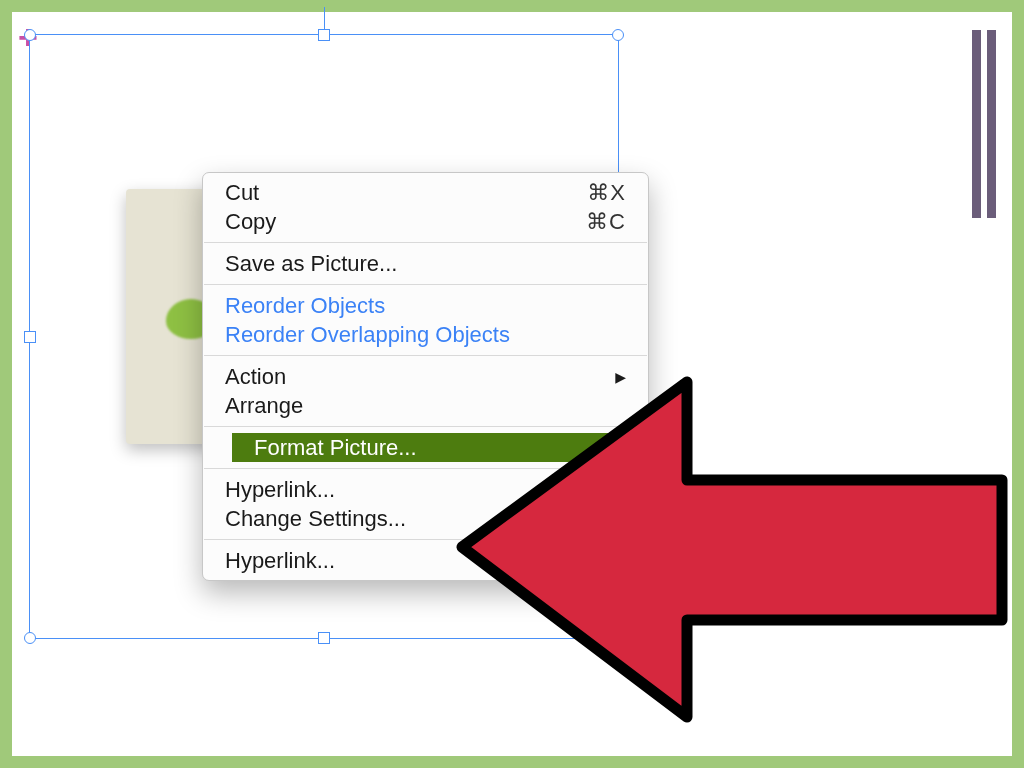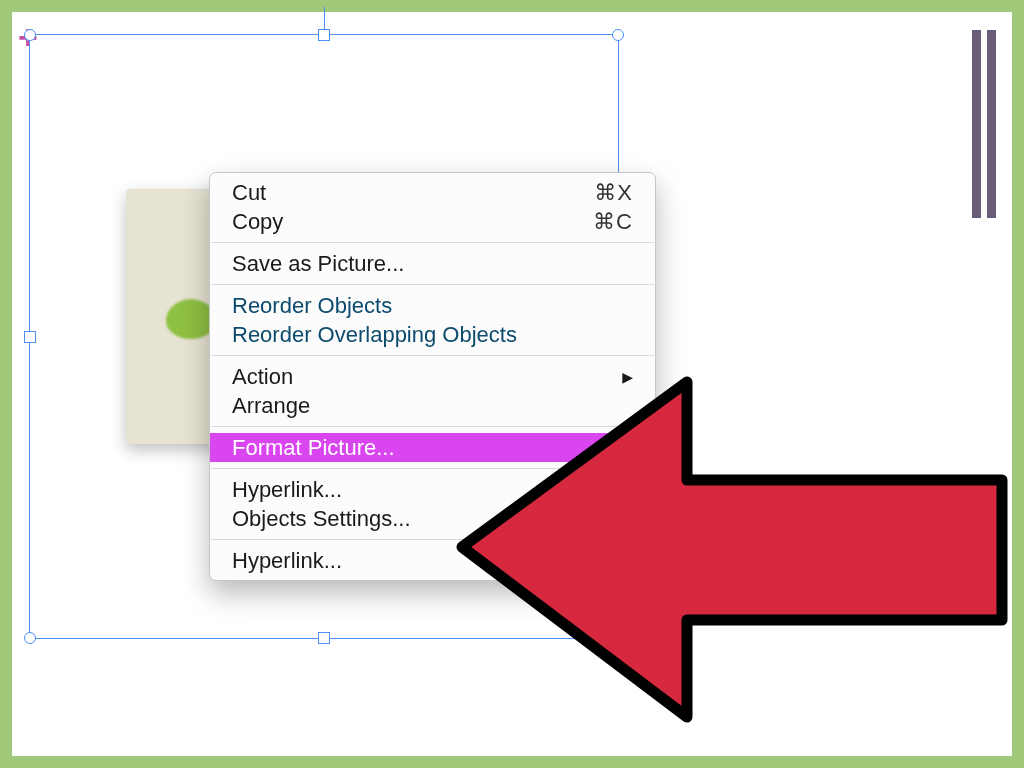--- a/index.html
+++ b/index.html
@@ -72,21 +72,21 @@
       position: absolute;
       left: 40px; top: 110px;
       width: 50px; height: 40px;
       background: #8ec043;
       border-radius: 50% 50% 50% 50% / 55% 55% 45% 45%;
       filter: blur(1px);
     }
     
     .context-menu {
       position: absolute;
-      left: 197px;
+      left: 190px;
       top: 160px;
       width: 447px;
       background: #fcfcfc;
       border: 1px solid #c7c7c7;
       border-radius: 7px;
       box-shadow: 0 12px 28px rgba(0,0,0,0.28);
       padding: 5px 0;
       font-size: 22px;
       color: #1a1a1a;
     }
@@ -97,24 +97,25 @@
       padding: 0 22px 0 22px;
       white-space: nowrap;
       position: relative;
     }
     .menu-item .label { flex: 1; }
     .menu-item .shortcut {
       font-family: "Helvetica Neue", Helvetica, Arial, sans-serif;
       letter-spacing: 1px;
       color: #333;
     }
-    .menu-item.disabled { color: #0c4a6e; }
+    .menu-item.disabled { color: #3b82f6; }
     .menu-item.highlight {
-      background: #d946ef;
+      background: #4d7c0f;
       color: #ffffff;
+      margin-left: 29px;
     }
     .menu-sep {
       height: 1px;
       margin: 6px 1px;
       background: #d9d9d9;
     }
     .submenu-arrow {
       font-size: 14px;
       margin-left: 10px;
       color: #1a1a1a;
@@ -201,21 +202,21 @@
     <div class="menu-item highlight">
       <span class="label">Format Picture...</span>
     </div>
 
     <div class="menu-sep"></div>
 
     <div class="menu-item">
       <span class="label">Hyperlink...</span>
     </div>
     <div class="menu-item">
-      <span class="label">Objects Settings...</span>
+      <span class="label">Change Settings...</span>
     </div>
 
     <div class="menu-sep"></div>
 
     <div class="menu-item">
       <span class="label">Hyperlink...</span>
       <span class="shortcut">⌘K</span>
     </div>
   </div>
 

